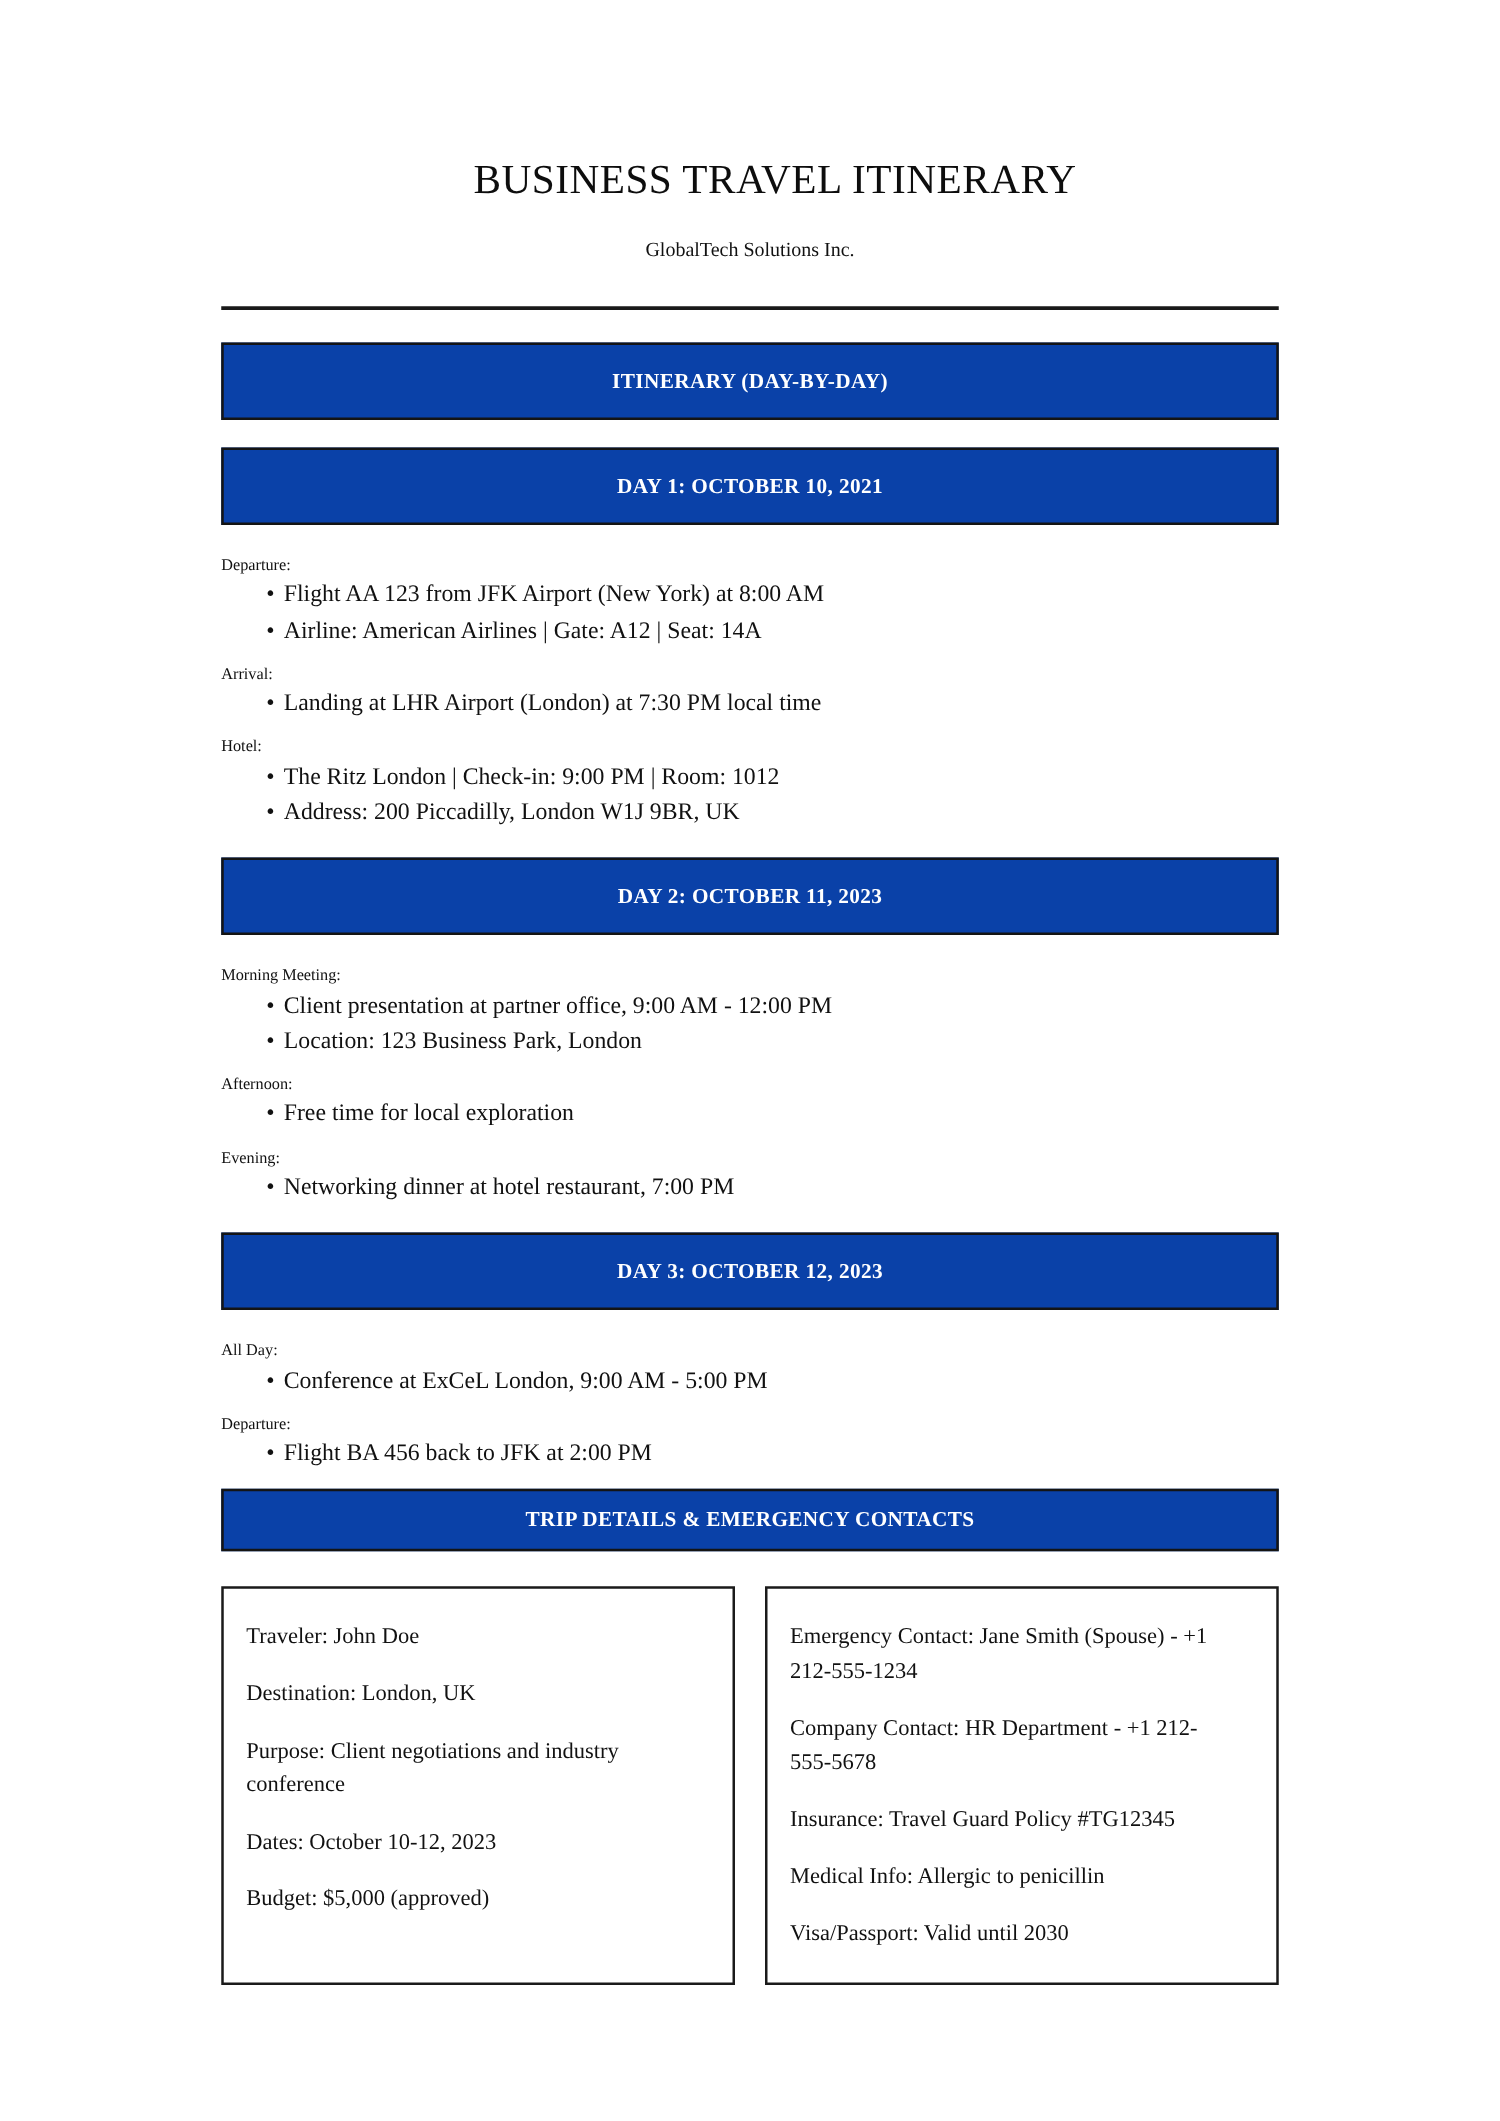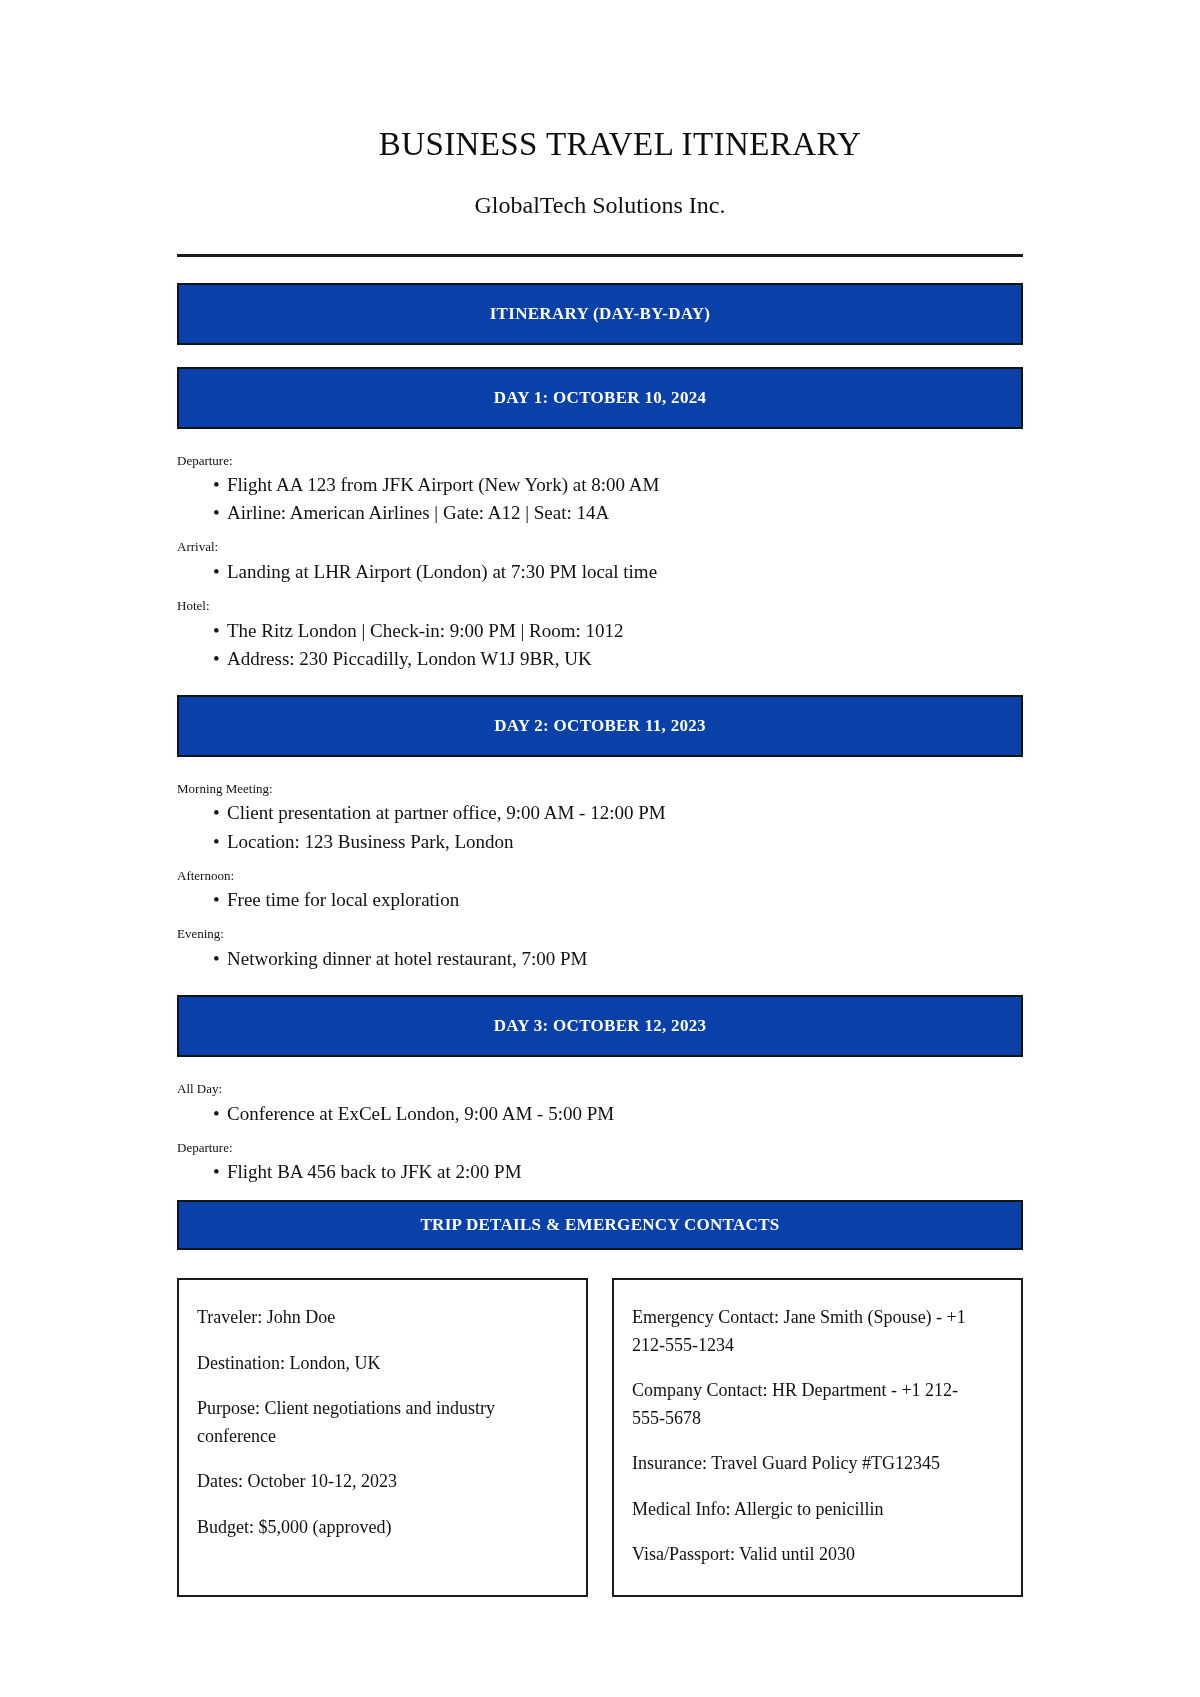--- a/index.html
+++ b/index.html
@@ -29,21 +29,21 @@
   .doc-title {
     font-size: 33px;
     font-weight: normal;
     letter-spacing: 0.4px;
     margin: 0;
     line-height: 1.1;
     color: #0d0d0d;
     padding-left: 40px;
   }
   .doc-subtitle {
-    font-size: 24px;
+    font-size: 16px;
     font-weight: normal;
     margin: 0;
     padding-top: 30px;
     line-height: 1.1;
     color: #111111;
   }
   .title-rule {
     margin: 35px auto 0 auto;
     width: 846px;
     border: 0;
@@ -147,36 +147,36 @@
     <hr class="title-rule">
   </div>
 
   <div class="content">
 
     <div class="band band-main">
       <span>ITINERARY (DAY-BY-DAY)</span>
     </div>
 
     <div class="band band-day">
-      <span>DAY 1: OCTOBER 10, 2024</span>
+      <span>DAY 1: OCTOBER 10, 2021</span>
     </div>
     <div class="day-body">
       <p class="sublabel first">Departure:</p>
       <ul class="bullets">
         <li>Flight AA 123 from JFK Airport (New York) at 8:00 AM</li>
         <li>Airline: American Airlines | Gate: A12 | Seat: 14A</li>
       </ul>
       <p class="sublabel">Arrival:</p>
       <ul class="bullets">
         <li>Landing at LHR Airport (London) at 7:30 PM local time</li>
       </ul>
       <p class="sublabel">Hotel:</p>
       <ul class="bullets">
         <li>The Ritz London | Check-in: 9:00 PM | Room: 1012</li>
-        <li>Address: 230 Piccadilly, London W1J 9BR, UK</li>
+        <li>Address: 200 Piccadilly, London W1J 9BR, UK</li>
       </ul>
     </div>
 
     <div class="band band-day">
       <span>DAY 2: OCTOBER 11, 2023</span>
     </div>
     <div class="day-body">
       <p class="sublabel first">Morning Meeting:</p>
       <ul class="bullets">
         <li>Client presentation at partner office, 9:00 AM - 12:00 PM</li>

